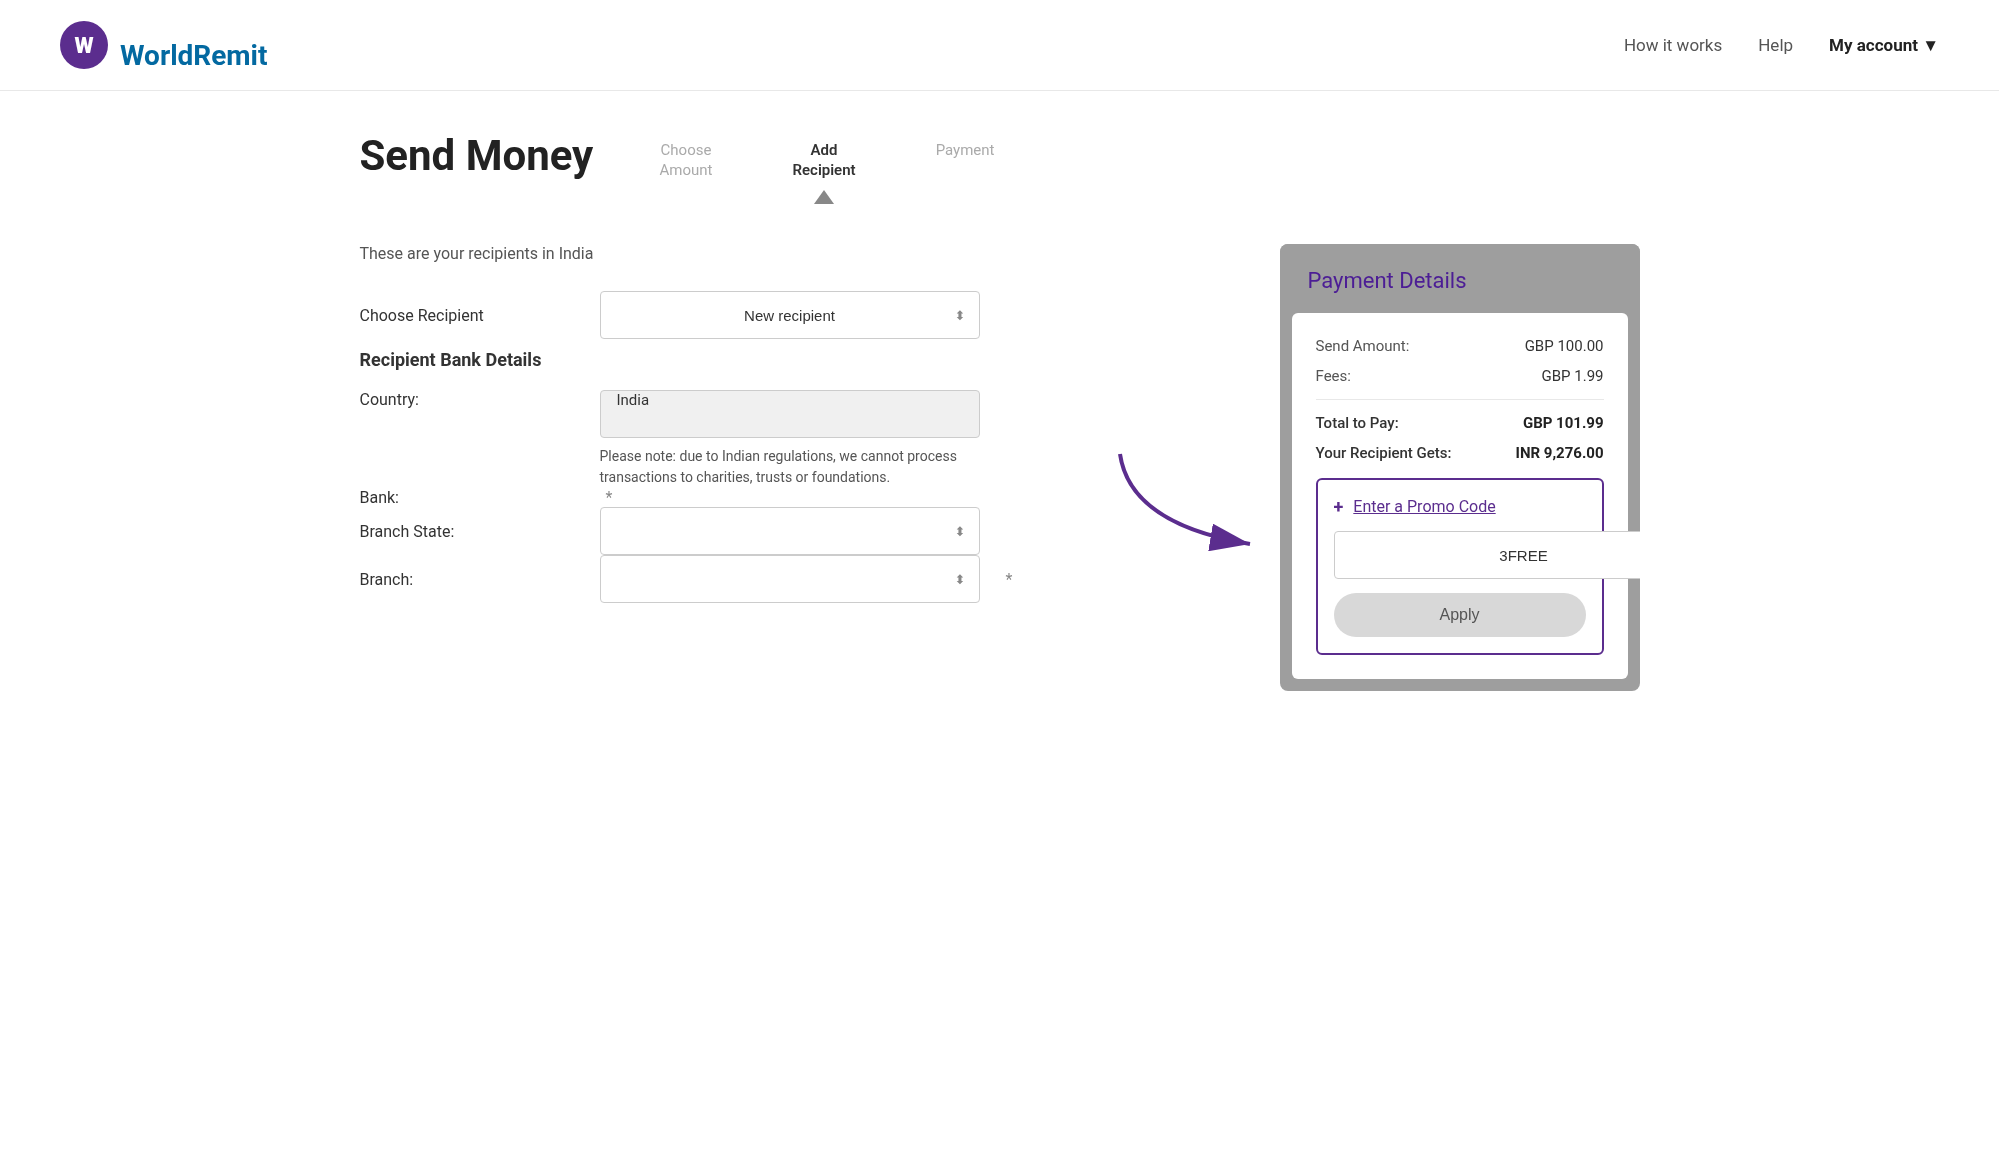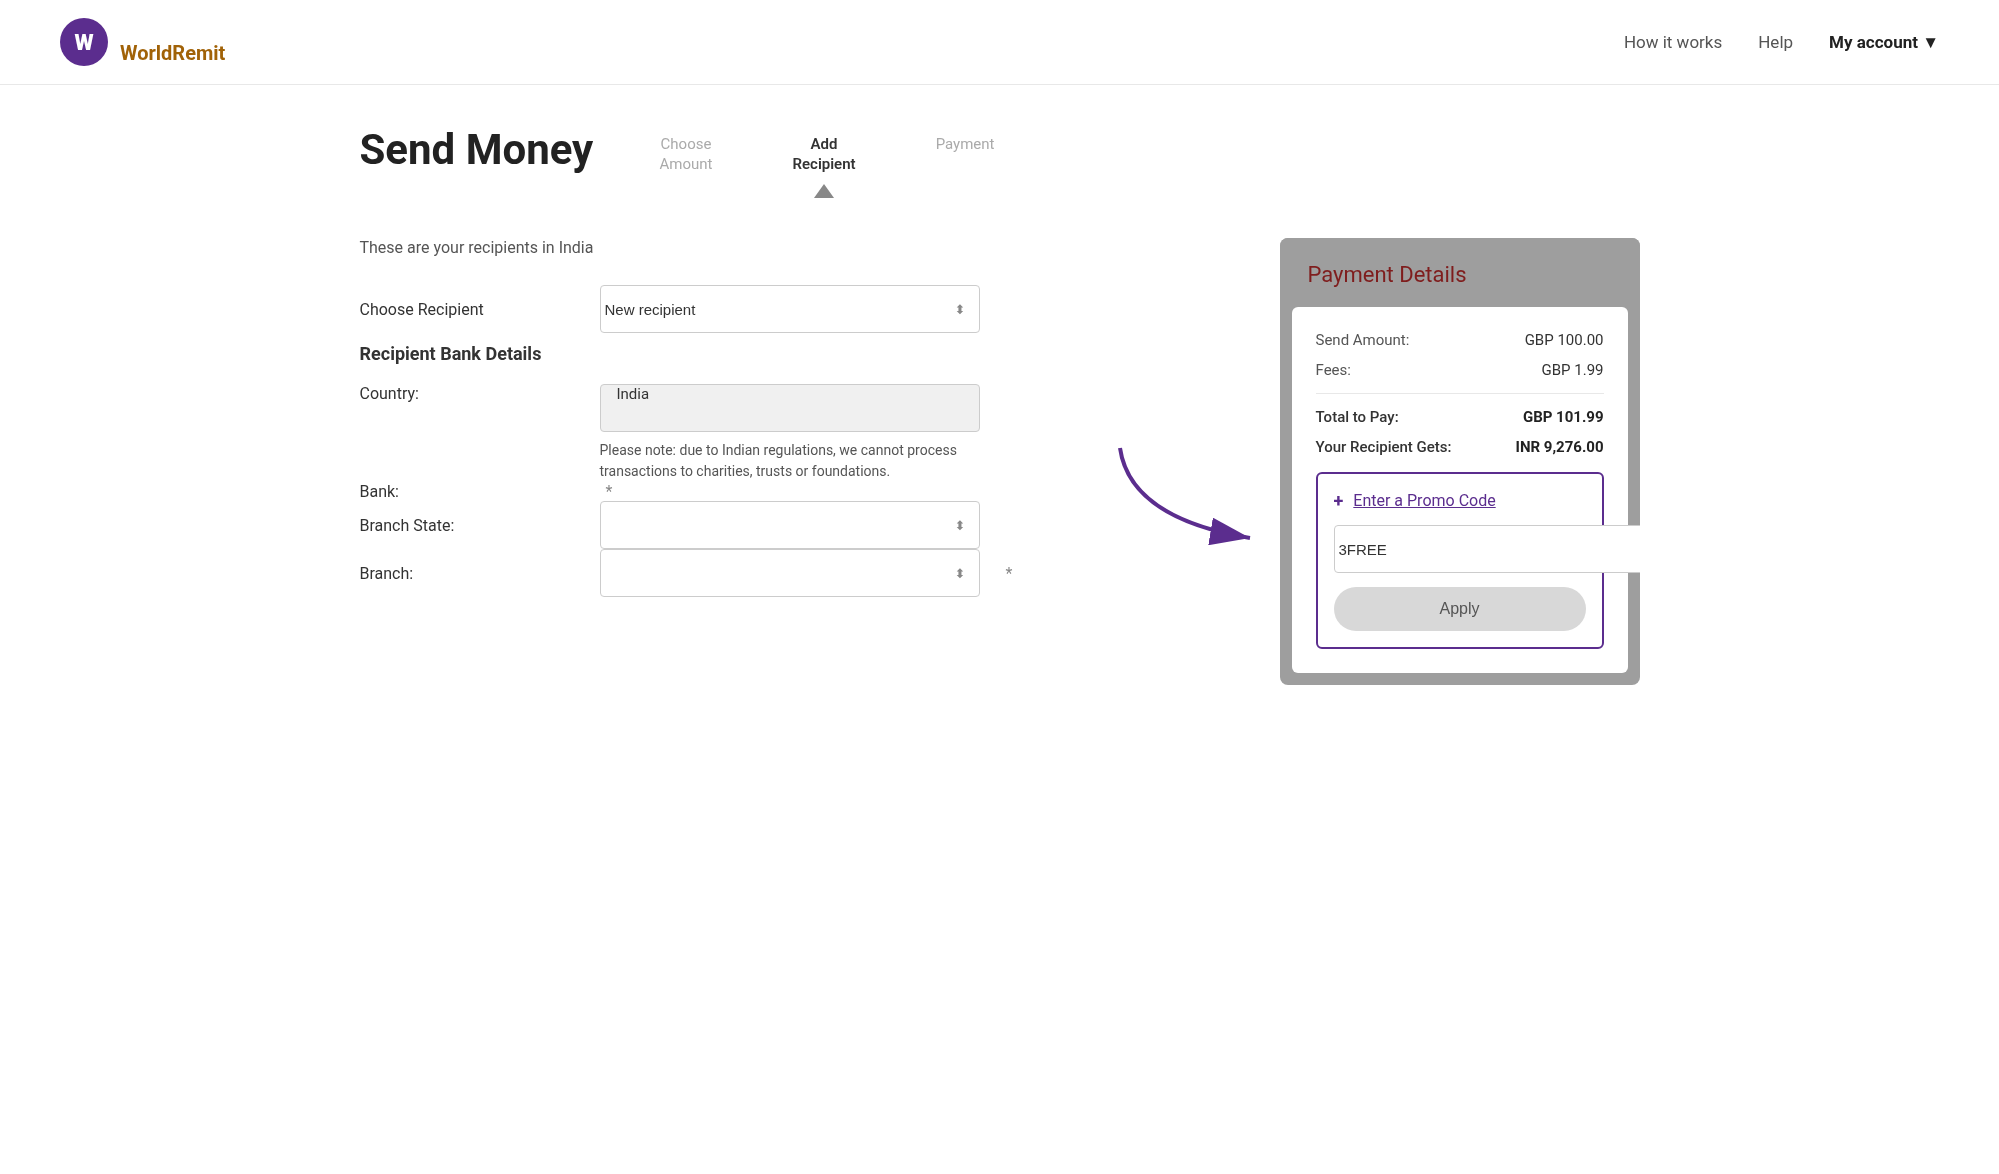--- a/index.html
+++ b/index.html
@@ -29,23 +29,23 @@
       background: #5b2d8e;
       border-radius: 50%;
       display: flex;
       align-items: center;
       justify-content: center;
       color: #fff;
       font-weight: 900;
       font-size: 22px;
     }
     .logo-text {
-      font-size: 20px;
+      font-size: 28px;
       font-weight: 700;
-      color: #a16207;
+      color: #0369a1;
       margin-top: 21px;
     }
     .nav-links {
       display: flex;
       align-items: center;
       gap: 36px;
     }
     .nav-link {
       color: #555;
       text-decoration: none;
@@ -144,27 +144,28 @@
       color: #333;
       margin-bottom: 20px;
       margin-top: 10px;
     }
 
     select, input[type="text"] {
       width: 380px;
       height: 48px;
       border: 1px solid #ccc;
       border-radius: 4px;
-      padding: 0 4px;
+      padding: 0 12px;
       font-size: 15px;
       color: #333;
       background: #fff;
       appearance: none;
       -webkit-appearance: none;
       cursor: pointer;
+      text-align: center;
     }
     .select-wrapper {
       position: relative;
       display: inline-block;
     }
     .select-wrapper::after {
       content: '⬍';
       position: absolute;
       right: 14px;
       top: 50%;
@@ -200,21 +201,21 @@
       width: 360px;
       background: #9e9e9e;
       border-radius: 8px;
       overflow: hidden;
       flex-shrink: 0;
     }
     .payment-panel-title {
       background: #9e9e9e;
       padding: 24px 28px 20px;
       font-size: 22px;
-      color: #7f1d1d;
+      color: #4c1d95;
       font-weight: 400;
     }
     .payment-panel-body {
       background: #fff;
       margin: 0 12px 12px;
       border-radius: 6px;
       padding: 24px;
     }
     .payment-row {
       display: flex;

